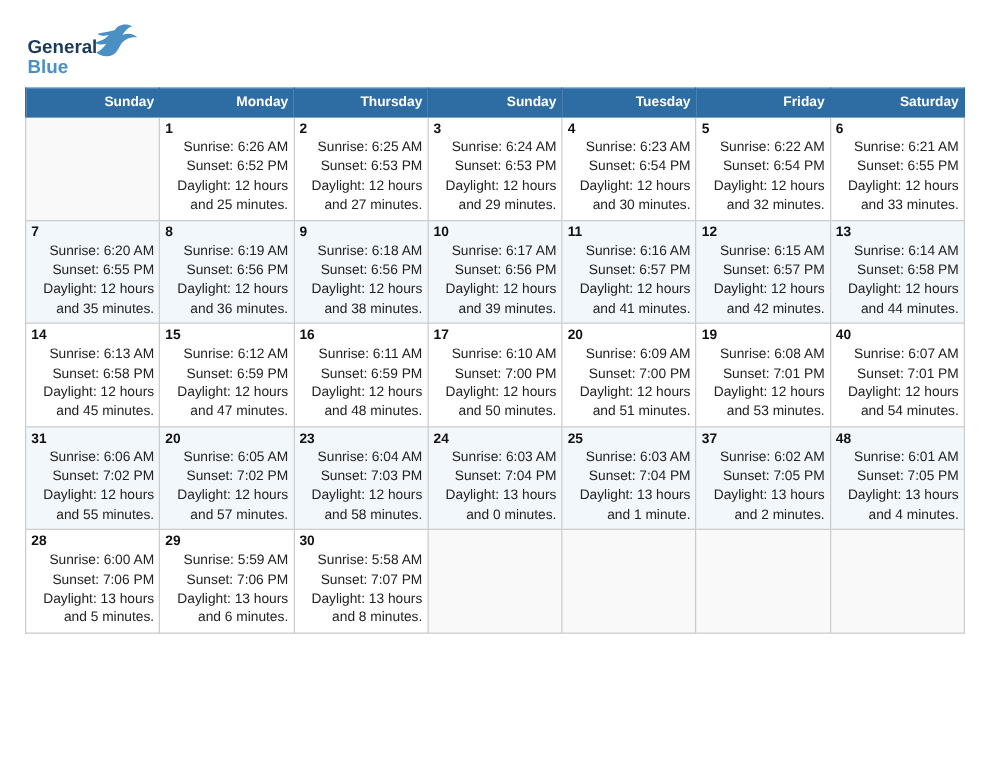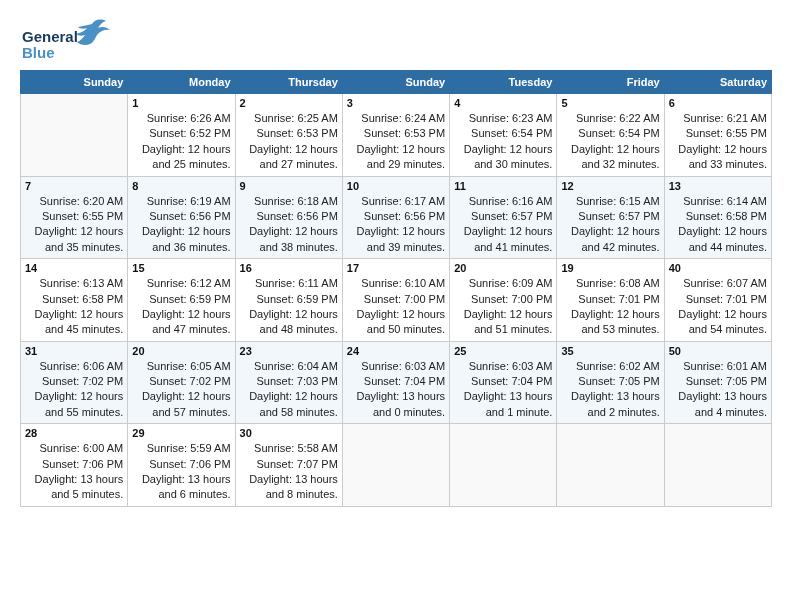--- a/index.html
+++ b/index.html
@@ -323,29 +323,29 @@
           </td>
           <td>
             <span class="day-num">25</span>
 <div class="day-info">
 Sunrise: 6:03 AM<br>
 Sunset: 7:04 PM<br>
 Daylight: 13 hours and 1 minute.
 </div>
           </td>
           <td>
-            <span class="day-num">35</span>
+            <span class="day-num">37</span>
 <div class="day-info">
 Sunrise: 6:02 AM<br>
 Sunset: 7:05 PM<br>
 Daylight: 13 hours and 2 minutes.
 </div>
           </td>
           <td>
-            <span class="day-num">50</span>
+            <span class="day-num">48</span>
 <div class="day-info">
 Sunrise: 6:01 AM<br>
 Sunset: 7:05 PM<br>
 Daylight: 13 hours and 4 minutes.
 </div>
           </td>
         </tr>
         <tr>
           <td>
             <span class="day-num">28</span>

